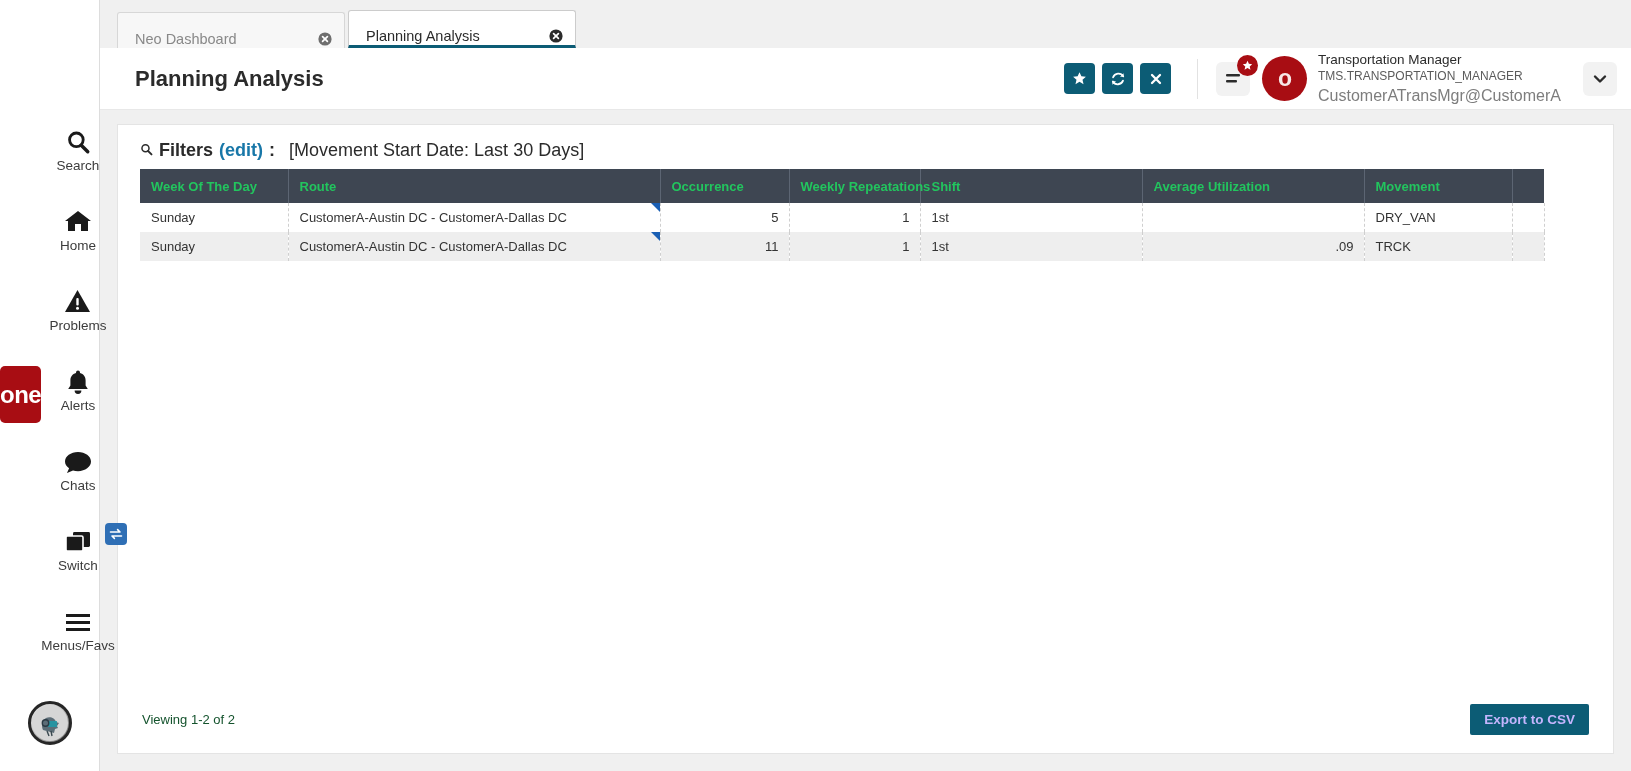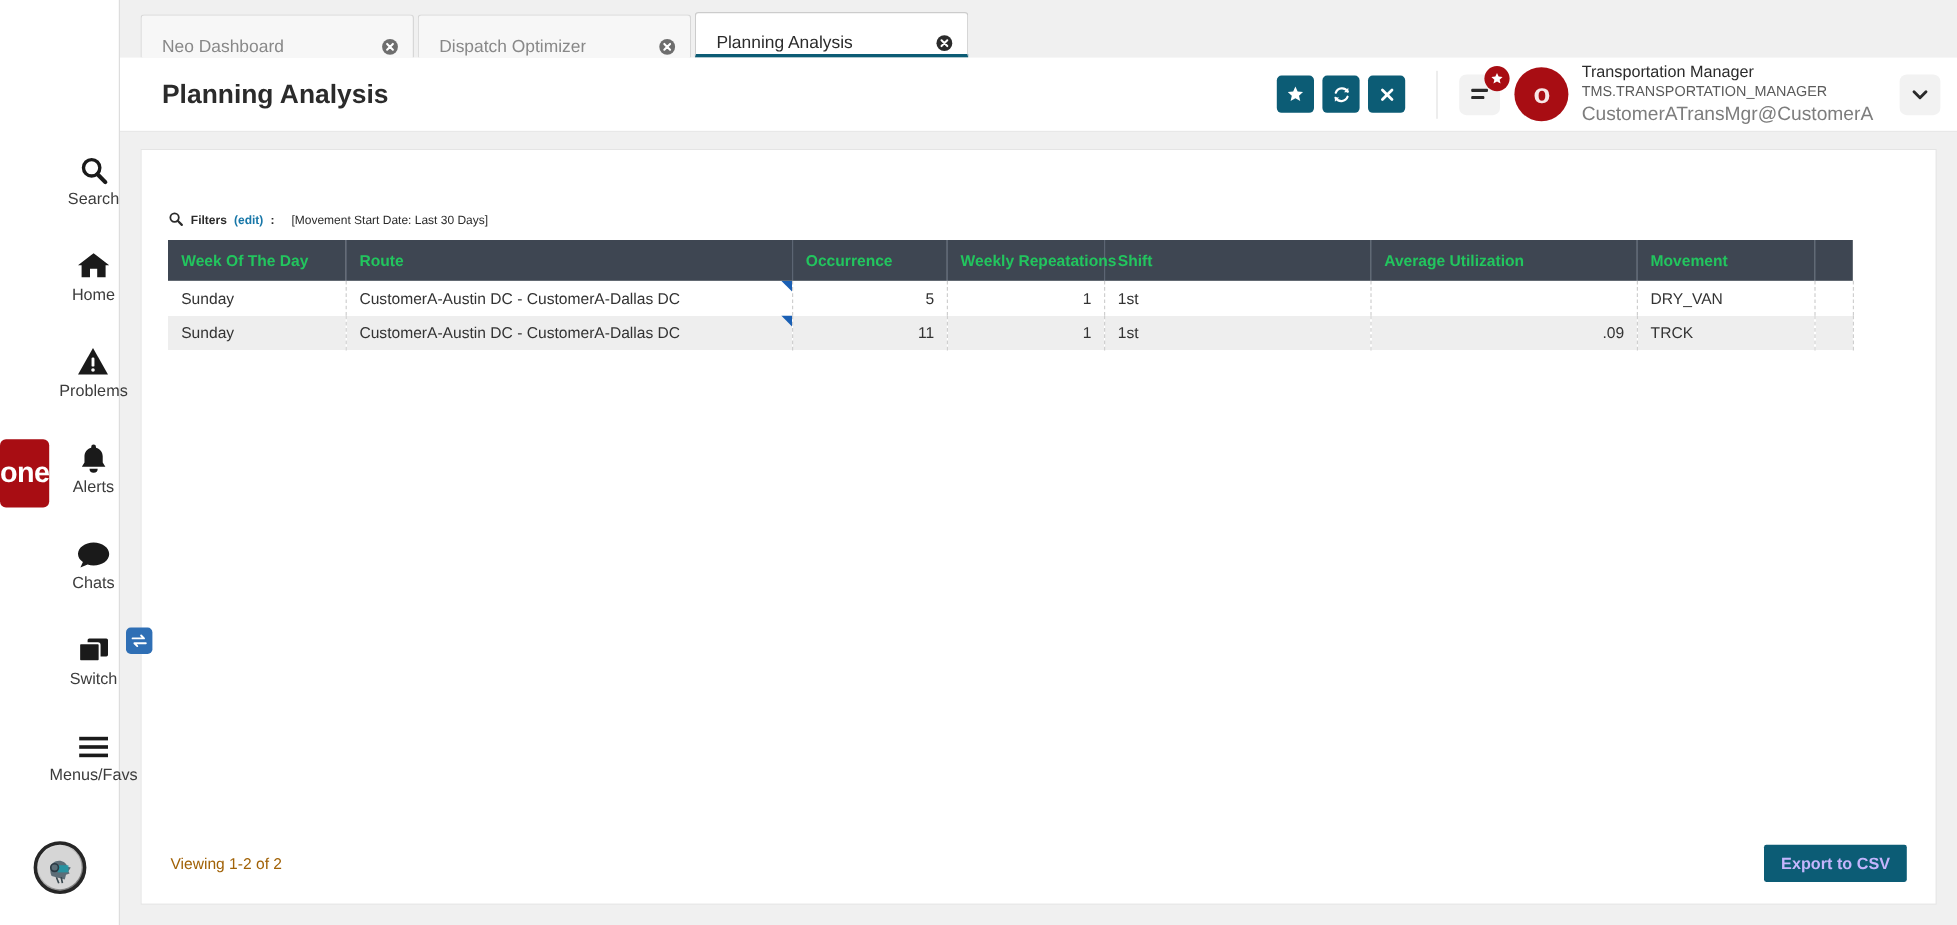--- a/index.html
+++ b/index.html
@@ -150,22 +150,21 @@
   .content-area { flex: 1 1 auto; padding: 14px 17px 17px 17px; min-height: 0; }
   .card {
     background: #ffffff; height: 100%;
     border: 1px solid #e4e4e4;
     display: flex; flex-direction: column;
     padding: 0;
   }
   .filters {
     display: flex; align-items: center; gap: 6px;
     padding: 15px 0 8px 22px;
-    font-size: 10px;
-    margin-top: 36px;
+    font-size: 18px;
   }
   .filters-label { font-weight: 700; color: #2b2b2b; }
   .filters-edit { color: #1877a8; cursor: pointer; font-weight: 700; }
   .filters-value { color: #2b2b2b; margin-left: 8px; }
 
   
   .table-wrap { padding: 0 22px; flex: 1 1 auto; min-height: 0; overflow: hidden; }
   table.grid { width: 1404px; border-collapse: collapse; table-layout: fixed; }
   table.grid thead th {
     background: #3e4652;
@@ -208,21 +207,21 @@
   .c-shift { width: 222px; }
   .c-util { width: 222px; }
   .c-equip { width: 148px; }
   .c-pad { width: 32px; }
 
   
   .card-footer {
     display: flex; align-items: center; justify-content: space-between;
     padding: 0 24px 18px 24px;
   }
-  .viewing { font-size: 13px; color: #a16207; }
+  .viewing { font-size: 13px; color: #14532d; }
   .export-btn {
     background: #0c5c75; color: #c4b5fd;
     font-size: 13.5px; font-weight: 700;
     padding: 8px 14px; border: none; border-radius: 2px;
     cursor: pointer;
   }
 </style>
 </head>
 <body>
 
@@ -331,29 +330,20 @@
       <div class="tab">
         <span class="tab-label">Neo Dashboard</span>
         <span class="tab-close">
           <svg width="14" height="14" viewBox="0 0 14 14">
               <circle cx="7" cy="7" r="6.6" fill="#6e6e6e"></circle>
               <path d="M4.6 4.6 L9.4 9.4 M9.4 4.6 L4.6 9.4" stroke="#ffffff" stroke-width="1.7" stroke-linecap="round"></path>
             </svg>
         </span>
       </div>
 
-      <div class="tab">
-        <span class="tab-label">Dispatch Optimizer</span>
-        <span class="tab-close">
-          <svg width="14" height="14" viewBox="0 0 14 14">
-              <circle cx="7" cy="7" r="6.6" fill="#6e6e6e"></circle>
-              <path d="M4.6 4.6 L9.4 9.4 M9.4 4.6 L4.6 9.4" stroke="#ffffff" stroke-width="1.7" stroke-linecap="round"></path>
-            </svg>
-        </span>
-      </div>
 
       <div class="tab active">
         <span class="tab-label">Planning Analysis</span>
         <span class="tab-close">
           <svg width="14" height="14" viewBox="0 0 14 14">
               <circle cx="7" cy="7" r="6.6" fill="#2b2b2b"></circle>
               <path d="M4.6 4.6 L9.4 9.4 M9.4 4.6 L4.6 9.4" stroke="#ffffff" stroke-width="1.7" stroke-linecap="round"></path>
             </svg>
         </span>
       </div>

